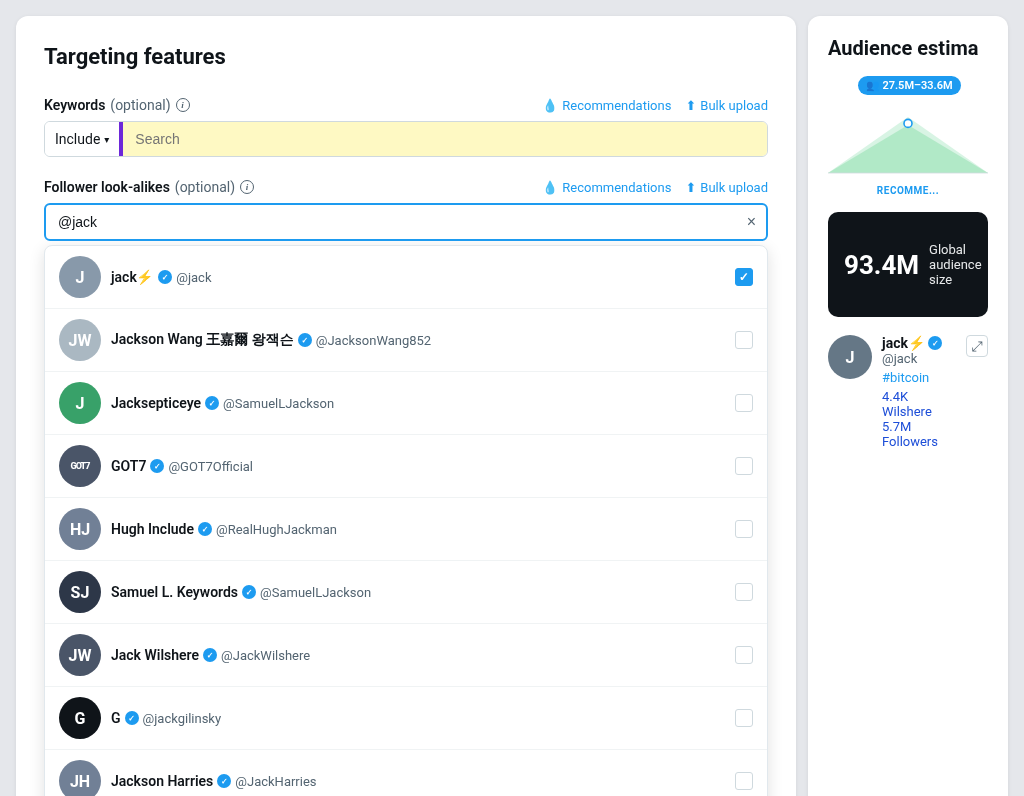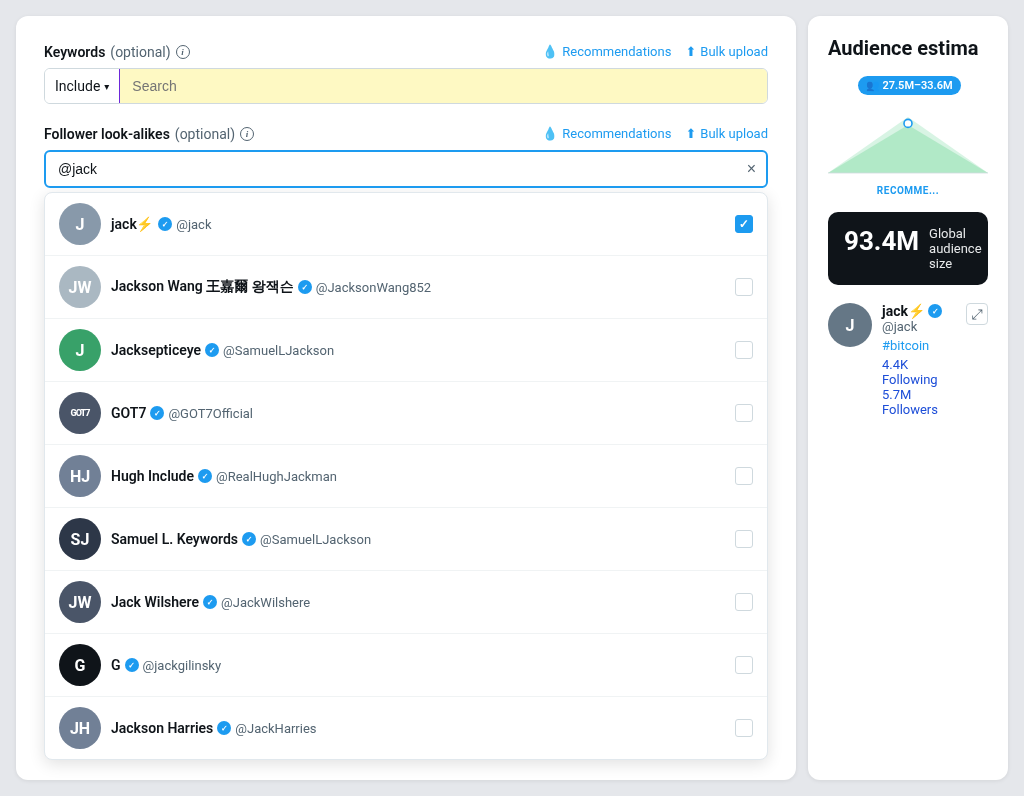--- a/index.html
+++ b/index.html
@@ -35,21 +35,21 @@
       overflow: hidden;
     }
     .page-title {
       font-size: 22px;
       font-weight: 700;
       color: #0f1419;
       margin-bottom: 28px;
     }
     .section-label-row {
       display: flex;
-      align-items: flex-start;
+      align-items: flex-end;
       justify-content: space-between;
       margin-bottom: 8px;
       gap: 43px;
     }
     .section-label {
       font-size: 14px;
       font-weight: 600;
       color: #0f1419;
       display: flex;
       align-items: center;
@@ -91,21 +91,21 @@
       display: flex;
       border: 1px solid #cfd9de;
       border-radius: 6px;
       overflow: hidden;
       margin-bottom: 22px;
     }
     .include-select {
       display: flex;
       align-items: center;
       padding: 0 10px;
-      border-right: 1px solid #6d28d9;
+      border-right: 4px solid #6d28d9;
       cursor: pointer;
       font-size: 14px;
       color: #0f1419;
       gap: 4px;
       background: #fff;
       user-select: none;
     }
     .keywords-search {
       flex: 1;
       border: none;
@@ -258,24 +258,24 @@
       transform: translateX(-50%);
       font-size: 10px;
       font-weight: 700;
       color: #1d9bf0;
       letter-spacing: 0.5px;
       white-space: nowrap;
     }
     .audience-stats-card {
       background: #0f1419;
       border-radius: 10px;
-      padding: 14px 16px;
+      padding: 30px 16px;
       margin-bottom: 14px;
       display: flex;
-      align-items: flex-start;
+      align-items: center;
       gap: 10px;
     }
     .global-audience-number {
       font-size: 26px;
       font-weight: 700;
       color: #fff;
       white-space: nowrap;
     }
     .global-audience-label {
       font-size: 13px;
@@ -338,20 +338,21 @@
       color: #536471;
       font-size: 14px;
     }
   </style>
 </head>
 <body>
 
 <div class="page-wrapper">
 
   <div class="left-panel">
+    <h1 class="page-title">Targeting features</h1>
 
     <div class="section-label-row">
       <div class="section-label">
         <span>Keywords</span>
         <span class="optional">(optional)</span>
         <span class="info-icon">i</span>
       </div>
       <div class="section-actions">
         <a class="action-link">
           <span>💧</span>
@@ -525,21 +526,21 @@
       <div class="profile-card-avatar avatar-jack">J</div>
       <div class="profile-card-info">
         <div class="profile-card-name">
           <span>jack⚡</span>
           <span class="verified-badge">✓</span>
         </div>
         <div class="profile-card-handle">@jack</div>
         <div class="profile-card-bio">#bitcoin</div>
         <div class="profile-card-stats">
           <span>4.4K</span>
-          <span>Following</span>
+          <span>Wilshere</span>
           &nbsp;
           <span>5.7M</span>
           <span>Followers</span>
         </div>
       </div>
       <div class="expand-icon">⤢</div>
     </div>
   </div>
 </div>
 

